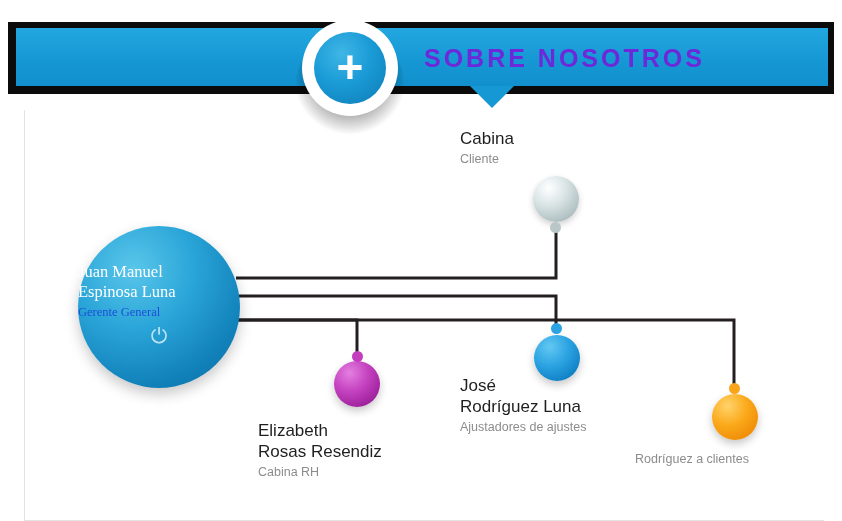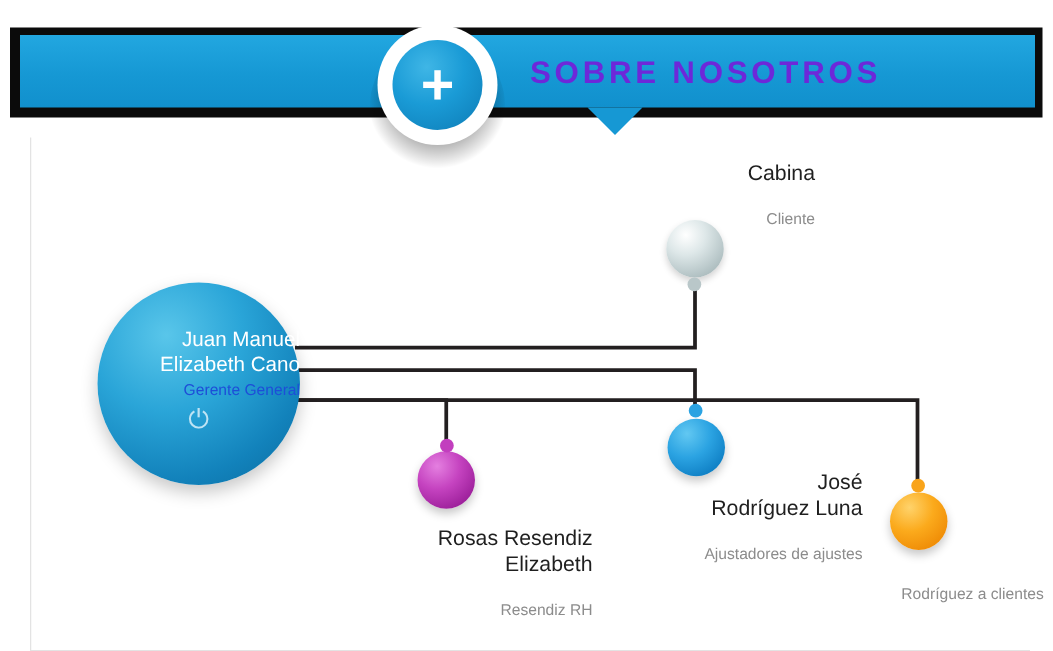--- a/index.html
+++ b/index.html
@@ -62,33 +62,33 @@
   .ball{position:absolute;border-radius:50%;}
   .dot{position:absolute;border-radius:50%;}
 
   
   .boss-ball{
     left:78px;top:226px;width:162px;height:162px;
     background:radial-gradient(circle at 34% 26%, #59c6ea 0%, #2aa5d8 38%, #1282bb 72%, #0a6a9e 100%);
     box-shadow:0 6px 14px rgba(0,0,0,0.22);
   }
   .boss-text{
-    position:absolute;left:78px;top:262px;width:162px;text-align:right;color:#ffffff;
+    position:absolute;left:78px;top:262px;width:162px;text-align:left;color:#ffffff;font-family:Liberation Serif, serif;
   }
   .boss-name{font-size:16.5px;line-height:20px;}
   .boss-role{font-size:12.5px;color:#1d4ed8;margin-top:3px;}
   .power-glyph{
     position:absolute;left:78px;top:324px;width:162px;text-align:center;
     color:#bfe4f4;font-size:21px;
   }
 
   
-  .label{position:absolute;text-align:right;color:#2b2b2b;}
+  .label{position:absolute;text-align:left;color:#2b2b2b;}
   .label .nm{font-size:17px;line-height:21px;color:#1f1f1f;}
-  .label .rl{font-size:12.5px;color:#8c8c8c;margin-top:19px;}
+  .label .rl{font-size:12.5px;color:#8c8c8c;margin-top:3px;}
 
   
   .cabina-ball{
     left:533px;top:176px;width:46px;height:46px;
     background:radial-gradient(circle at 34% 26%, #ffffff 0%, #dde7e8 35%, #b7c6c8 70%, #97a9ab 100%);
     box-shadow:0 3px 6px rgba(0,0,0,0.18);
   }
   .cabina-dot{left:550px;top:222px;width:11px;height:11px;background:#b9c7c9;}
   .cabina-label{left:460px;top:128px;width:192px;}
 
@@ -148,42 +148,42 @@
       <path d="M236,320 L357,320 L357,358"></path>
 
       <path d="M236,320 L734,320 L734,390"></path>
     </g>
   </svg>
 
   <div class="node">
     <div class="ball boss-ball"></div>
     <div class="boss-text">
       <div class="boss-name">Juan Manuel</div>
-      <div class="boss-name">Elizabeth Cano</div>
+      <div class="boss-name">Espinosa Luna</div>
       <div class="boss-role">Gerente General</div>
     </div>
     <div class="power-glyph">⏻</div>
   </div>
 
   <div class="node">
     <div class="ball cabina-ball"></div>
     <div class="dot cabina-dot"></div>
     <div class="label cabina-label">
       <div class="nm">Cabina</div>
       <div class="rl">Cliente</div>
     </div>
   </div>
 
   <div class="node">
     <div class="ball eliz-ball"></div>
     <div class="dot eliz-dot"></div>
     <div class="label eliz-label">
+      <div class="nm">Elizabeth</div>
       <div class="nm">Rosas Resendiz</div>
-      <div class="nm">Elizabeth</div>
-      <div class="rl">Resendiz RH</div>
+      <div class="rl">Cabina RH</div>
     </div>
   </div>
 
   <div class="node">
     <div class="ball jose-ball"></div>
     <div class="dot jose-dot"></div>
     <div class="label jose-label">
       <div class="nm">José</div>
       <div class="nm">Rodríguez Luna</div>
       <div class="rl">Ajustadores de ajustes</div>

